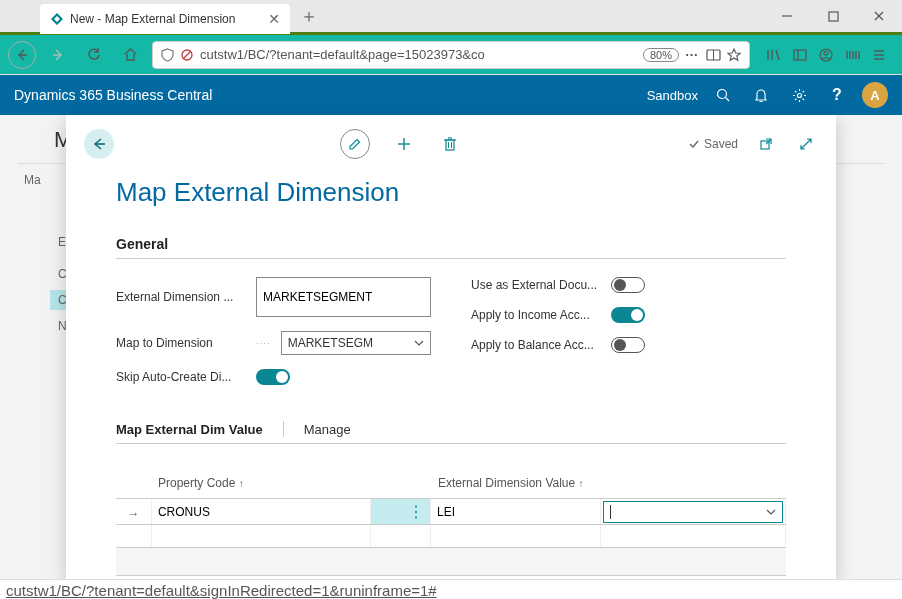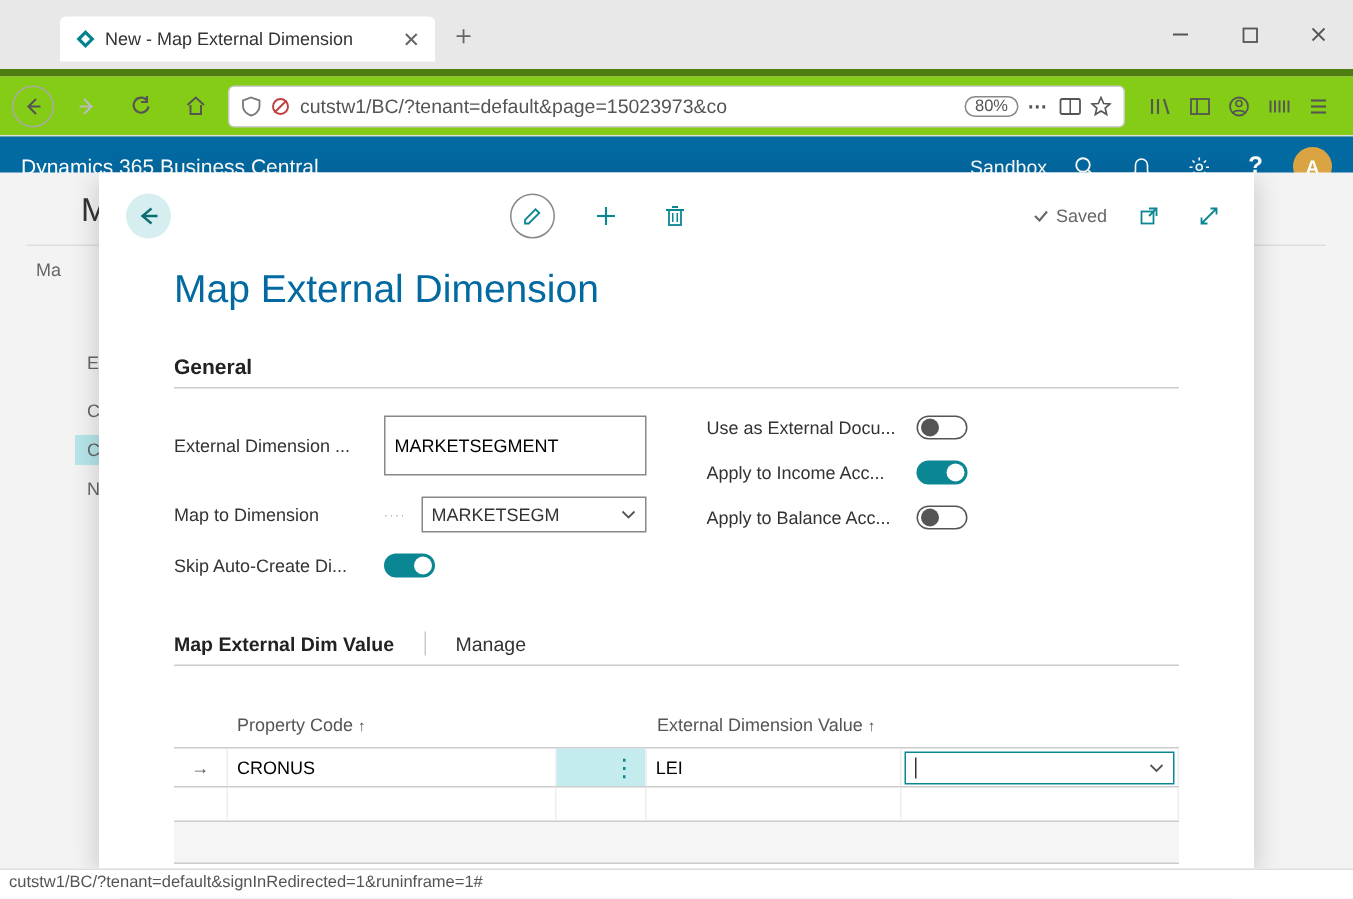--- a/index.html
+++ b/index.html
@@ -1,28 +1,28 @@
 <!DOCTYPE html>
 <html><head>
 <meta charset="utf-8">
 <style>
   * { box-sizing: border-box; margin: 0; padding: 0; font-family: "Segoe UI", Arial, sans-serif; }
   body { width: 902px; height: 599px; background: #f0f0f0; overflow: hidden; position: relative; }
 
   
-  .browser-chrome { height: 51px; background: #e8e8e8; display: flex; align-items: center; border-bottom: 5px solid #4d7c0f; }
+  .browser-chrome { height: 35px; background: #e8e8e8; display: flex; align-items: center; border-bottom: 3px solid #4d7c0f; }
   .tab { background: #fff; height: 30px; margin-top: 5px; margin-left: 40px; padding: 0 10px; display: flex; align-items: center; gap: 6px; border-radius: 4px 4px 0 0; font-size: 12px; color: #333; min-width: 250px; }
   .tab-icon-svg { color: #00838f; }
   .tab-close { margin-left: auto; font-size: 14px; color: #666; cursor: pointer; }
   .new-tab-btn { margin-left: 10px; font-size: 18px; color: #666; cursor: pointer; }
 
   .browser-controls { margin-left: auto; display: flex; gap: 0; }
   .win-btn { width: 46px; height: 35px; display: flex; align-items: center; justify-content: center; color: #555; font-size: 12px; cursor: pointer; }
 
-  .nav-bar { height: 40px; background: #84cc16; display: flex; align-items: center; padding: 0 8px; gap: 8px; border-bottom: 1px solid #ddd; }
+  .nav-bar { height: 40px; background: #14b8a6; display: flex; align-items: center; padding: 0 8px; gap: 8px; border-bottom: 1px solid #ddd; }
   .nav-btn { width: 28px; height: 28px; display: flex; align-items: center; justify-content: center; color: #555; cursor: pointer; border-radius: 4px; }
   .nav-btn.disabled { color: #bbb; }
   .nav-back-circle { border: 1px solid #aaa; border-radius: 50%; width: 28px; height: 28px; display: flex; align-items: center; justify-content: center; color: #555; }
   .url-bar { flex: 1; height: 28px; border: 1px solid #ccc; border-radius: 4px; display: flex; align-items: center; padding: 0 8px; gap: 6px; background: #fff; font-size: 13px; color: #555; }
   .url-text { flex: 1; white-space: nowrap; overflow: hidden; }
   .zoom-badge { border: 1px solid #888; border-radius: 10px; padding: 0 6px; font-size: 11px; }
   .toolbar-icons { display: flex; gap: 12px; padding: 0 8px; color: #555; align-items: center; }
 
   
   .app-header { height: 40px; background: #0369a1; color: #fff; display: flex; align-items: center; padding: 0 14px; gap: 12px; font-size: 14px; }
@@ -84,21 +84,21 @@
   .col-dim { width: 186px; }
   .sort-arrow { font-size: 10px; }
   .trow { display: flex; align-items: stretch; border-top: 1px solid #ccc; height: 26px; }
   .trow .td { display: flex; align-items: center; border-right: 1px solid #eee; }
   .trow .col-menu { background: #c4ecee; justify-content: flex-end; color: #0b8793; font-size: 16px; }
   .dim-dropdown { border: 1px solid #0b8793; height: 22px; width: 100%; display: flex; align-items: center; justify-content: space-between; padding: 0 6px; }
   .trow2 { display: flex; border-top: 1px solid #ccc; border-bottom: 1px solid #ccc; height: 24px; }
   .trow2 .td { border-right: 1px solid #eee; }
   .tfoot { height: 28px; background: #f5f5f5; border-bottom: 1px solid #ccc; }
 
-  .status-bar { position: absolute; bottom: 0; left: 0; right: 0; height: 20px; background: #fff; border-top: 1px solid #ddd; font-size: 11px; color: #555; padding: 2px 6px; }
+  .status-bar { position: absolute; bottom: 0; left: 0; right: 0; height: 20px; background: #fff; border-top: 1px solid #ddd; font-size: 15px; color: #555; padding: 2px 6px; text-decoration: underline; }
 
   
   svg { display: block; }
 </style>
 </head>
 <body>
 
 <div class="browser-chrome">
   <div class="tab">
     <span>

